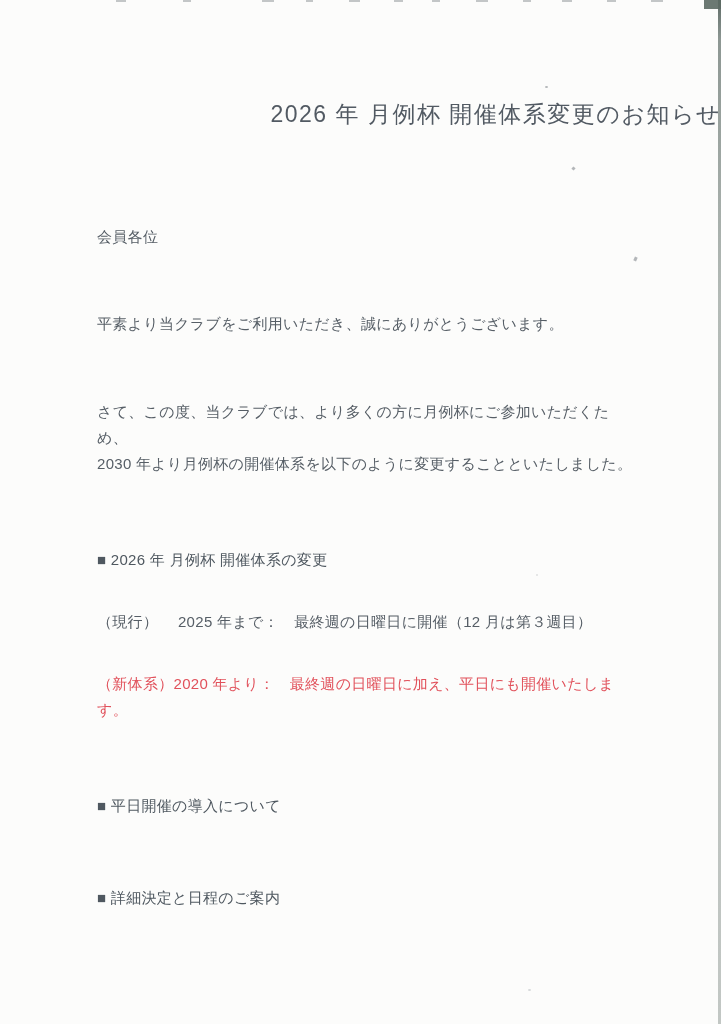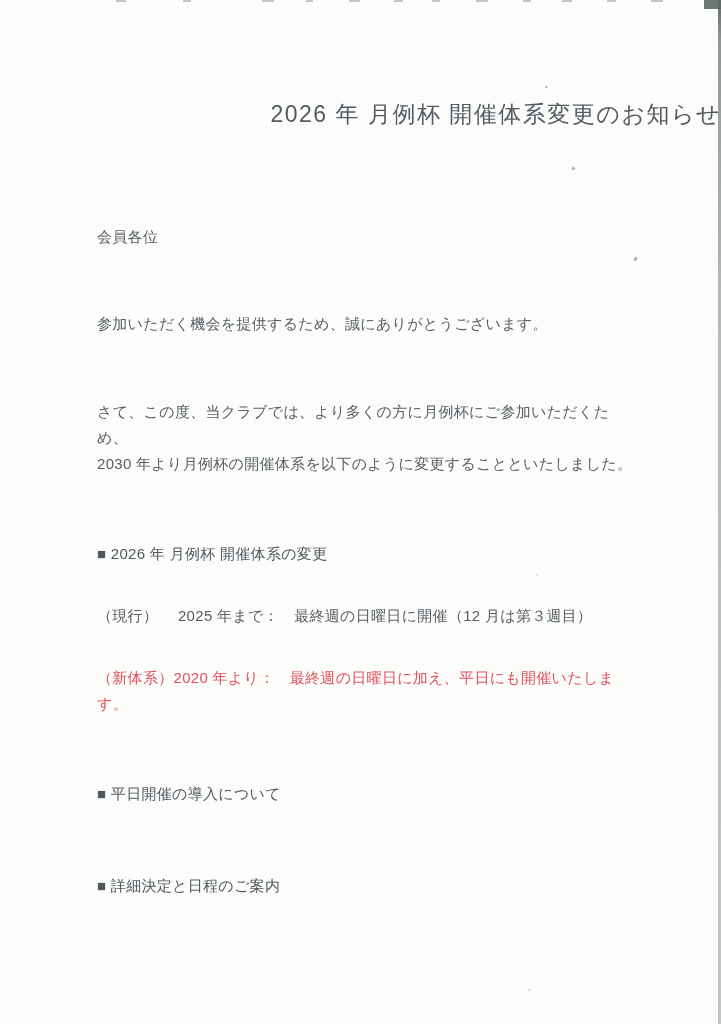--- a/index.html
+++ b/index.html
@@ -25,21 +25,21 @@
     position: absolute;
     left: 97px; right: 86px; top: 129px;
     font-size: 15px;
     line-height: 26px;
     white-space: pre-line;
     letter-spacing: 0.3px;
   }
   .salutation   { margin-top: 69px; }
   .para         { margin-top: 9px; }
   .block        { margin-top: 10px; }
-  .heading      { margin-top: 12px; font-weight: 500; color: #4f5860; }
+  .heading      { margin-top: 18px; font-weight: 500; color: #4f5860; }
   .heading.gap  { margin-top: 14px; }
   .red-line     { color: #e1515b; font-weight: 500; }
 
   
   .edge-strip {
     position: absolute; top: 0; right: 0; width: 3px; height: 1024px;
     background: linear-gradient(to bottom, #5e6b66 0px, #8d9793 40px, #b3bab6 300px, #c2c7c4 1024px);
   }
   .corner-mark {
     position: absolute; top: 0; right: 0; width: 17px; height: 9px;
@@ -68,21 +68,21 @@
 </head>
 <body>
 
 <div class="paper">
 
   <div class="doc-title">2026 年 月例杯 開催体系変更のお知らせ</div>
 
   <div class="content">
     <div class="salutation">会員各位</div>
 
-    <div class="para">参加いただく機会を提供するため、誠にありがとうございます。</div>
+    <div class="para">平素より当クラブをご利用いただき、誠にありがとうございます。</div>
 
     <div class="block">さて、この度、当クラブでは、より多くの方に月例杯にご参加いただくため、
 2030 年より月例杯の開催体系を以下のように変更することといたしました。</div>
 
     <div class="heading">■ 2026 年 月例杯 開催体系の変更</div>
     <div class="block">（現行）　 2025 年まで：　最終週の日曜日に開催（12 月は第３週目）</div>
     <div class="block red-line">（新体系）2020 年より：　最終週の日曜日に加え、平日にも開催いたします。</div>
 
     <div class="heading">■ 平日開催の導入について</div>
 

